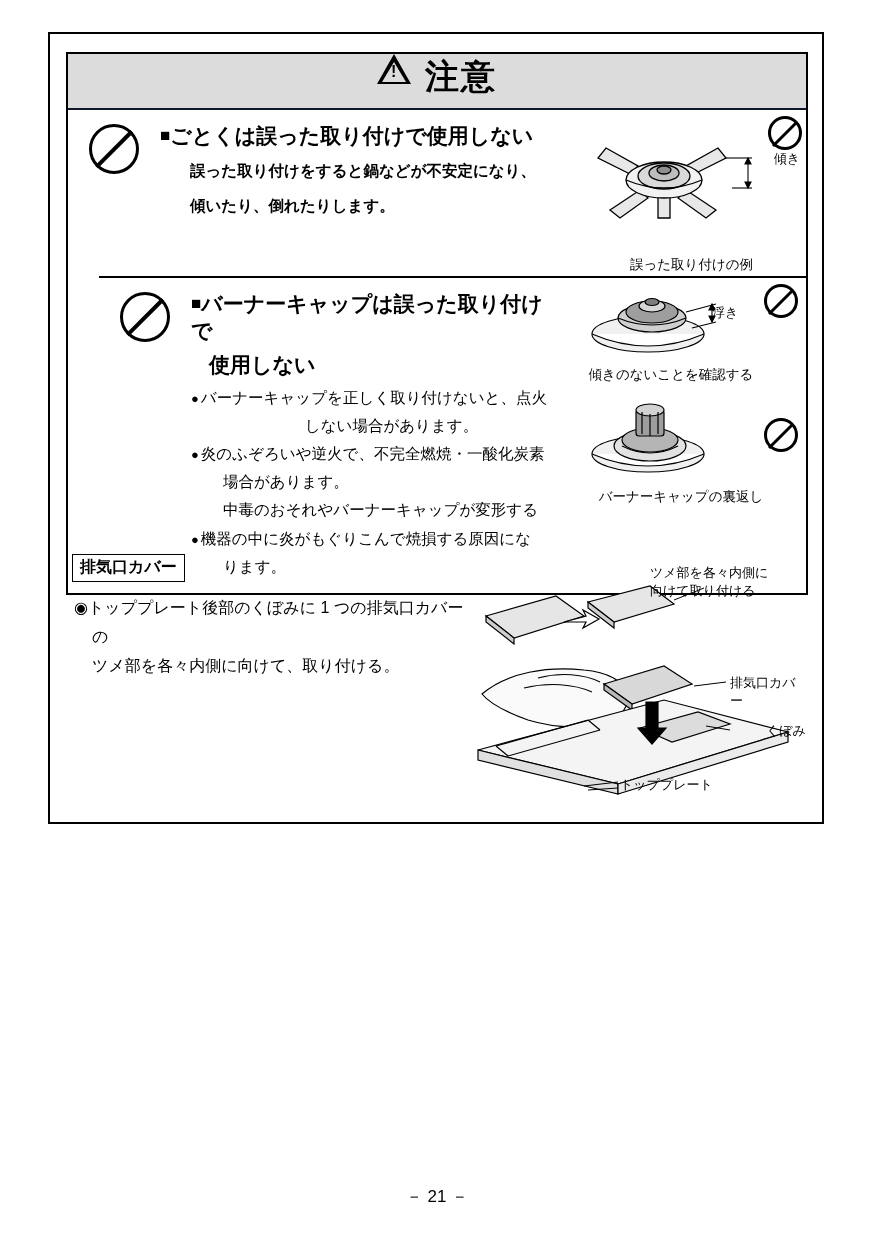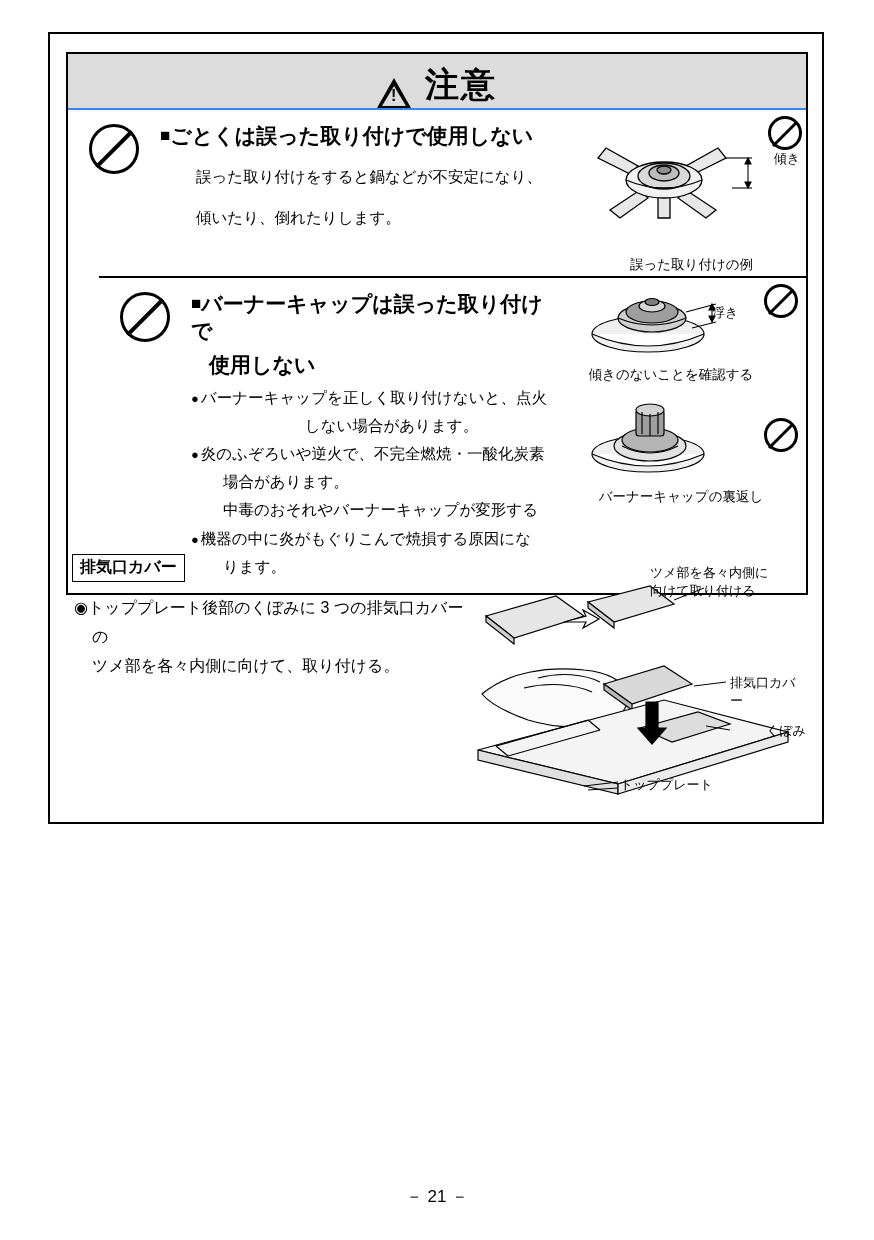--- a/index.html
+++ b/index.html
@@ -30,24 +30,24 @@
   .caution-box {
     position: absolute;
     left: 16px;
     top: 18px;
     width: 742px;
     border: 2px solid #000;
     box-sizing: border-box;
   }
   .caution-header {
     background: #dcdcdc;
-    border-bottom: 2px solid #3b82f6;
+    border-bottom: 2px solid #0f172a;
     height: 54px;
     display: flex;
-    align-items: flex-end;
+    align-items: flex-start;
     justify-content: center;
     gap: 14px;
   }
   .caution-title {
     font-size: 34px;
     font-weight: bold;
     letter-spacing: 2px;
   }
   .warn-tri {
     display: inline-block;
@@ -145,22 +145,23 @@
     line-height: 1.3;
     margin: 0 0 6px 0;
   }
   .head-line .sq {
     font-size: 17px;
     vertical-align: 2px;
   }
   .body-line {
     font-size: 15.5px;
     line-height: 1.75;
-    margin: 14px;
+    margin: 8px;
     padding-left: 22px;
+    font-weight: bold;
   }
   .bullets {
     margin: 2px 0 0 0;
     padding: 0;
     list-style: none;
   }
   .bullets li {
     font-size: 15.5px;
     line-height: 1.75;
     padding-left: 16px;
@@ -357,21 +358,21 @@
         </div>
 
       </div>
     </div>
   </div>
 
   <div class="section2">
     <div class="sec-title">排気口カバー</div>
 
     <div class="sec-body">
-      <p class="sec-line">◉トッププレート後部のくぼみに 3 つの排気口カバーの</p>
+      <p class="sec-line">◉トッププレート後部のくぼみに 1 つの排気口カバーの</p>
       <p class="sec-line cont">ツメ部を各々内側に向けて、取り付ける。</p>
     </div>
 
     <div class="sec-figure">
       <svg width="340" height="240" viewBox="0 0 340 240">
         <g stroke="#000" fill="#ffffff" stroke-width="1.2">
 
           <path d="M18 56 L88 36 L116 56 L46 78 Z" fill="#e6e6e6"></path>
           <path d="M18 56 L46 78 L46 84 L18 62 Z" fill="#cfcfcf"></path>
           <path d="M120 42 L182 26 L206 44 L146 62 Z" fill="#e6e6e6"></path>

